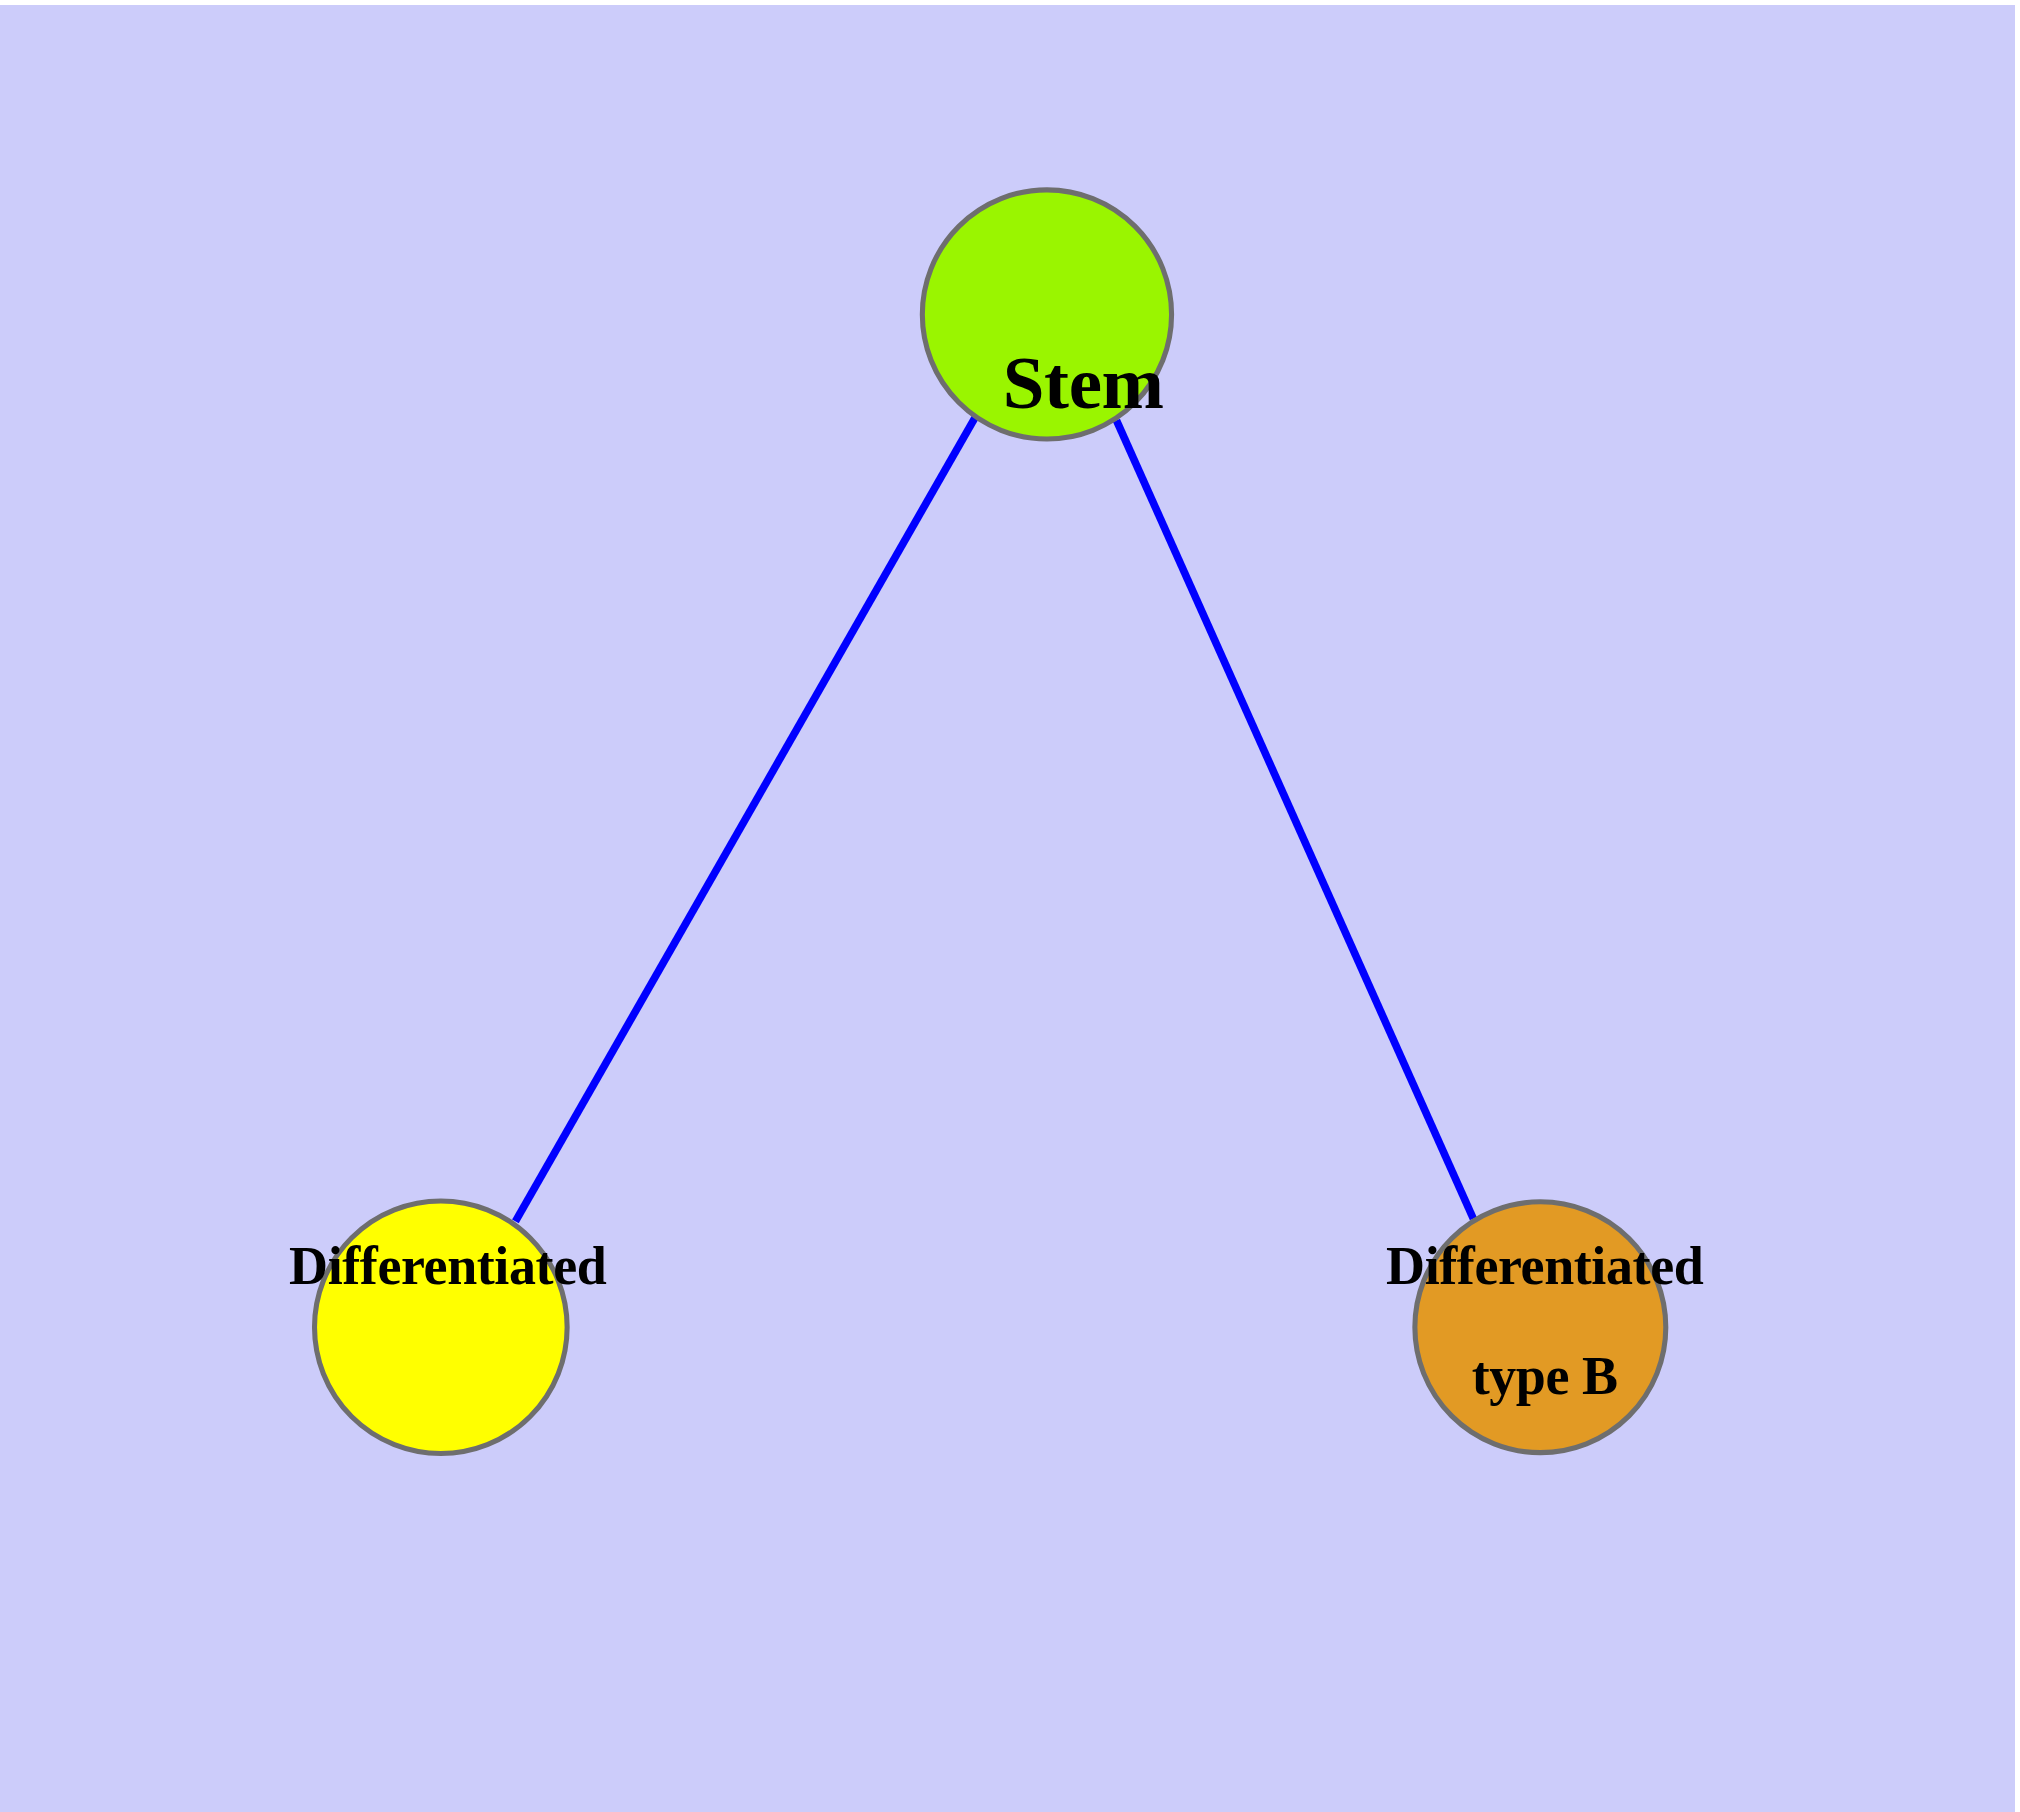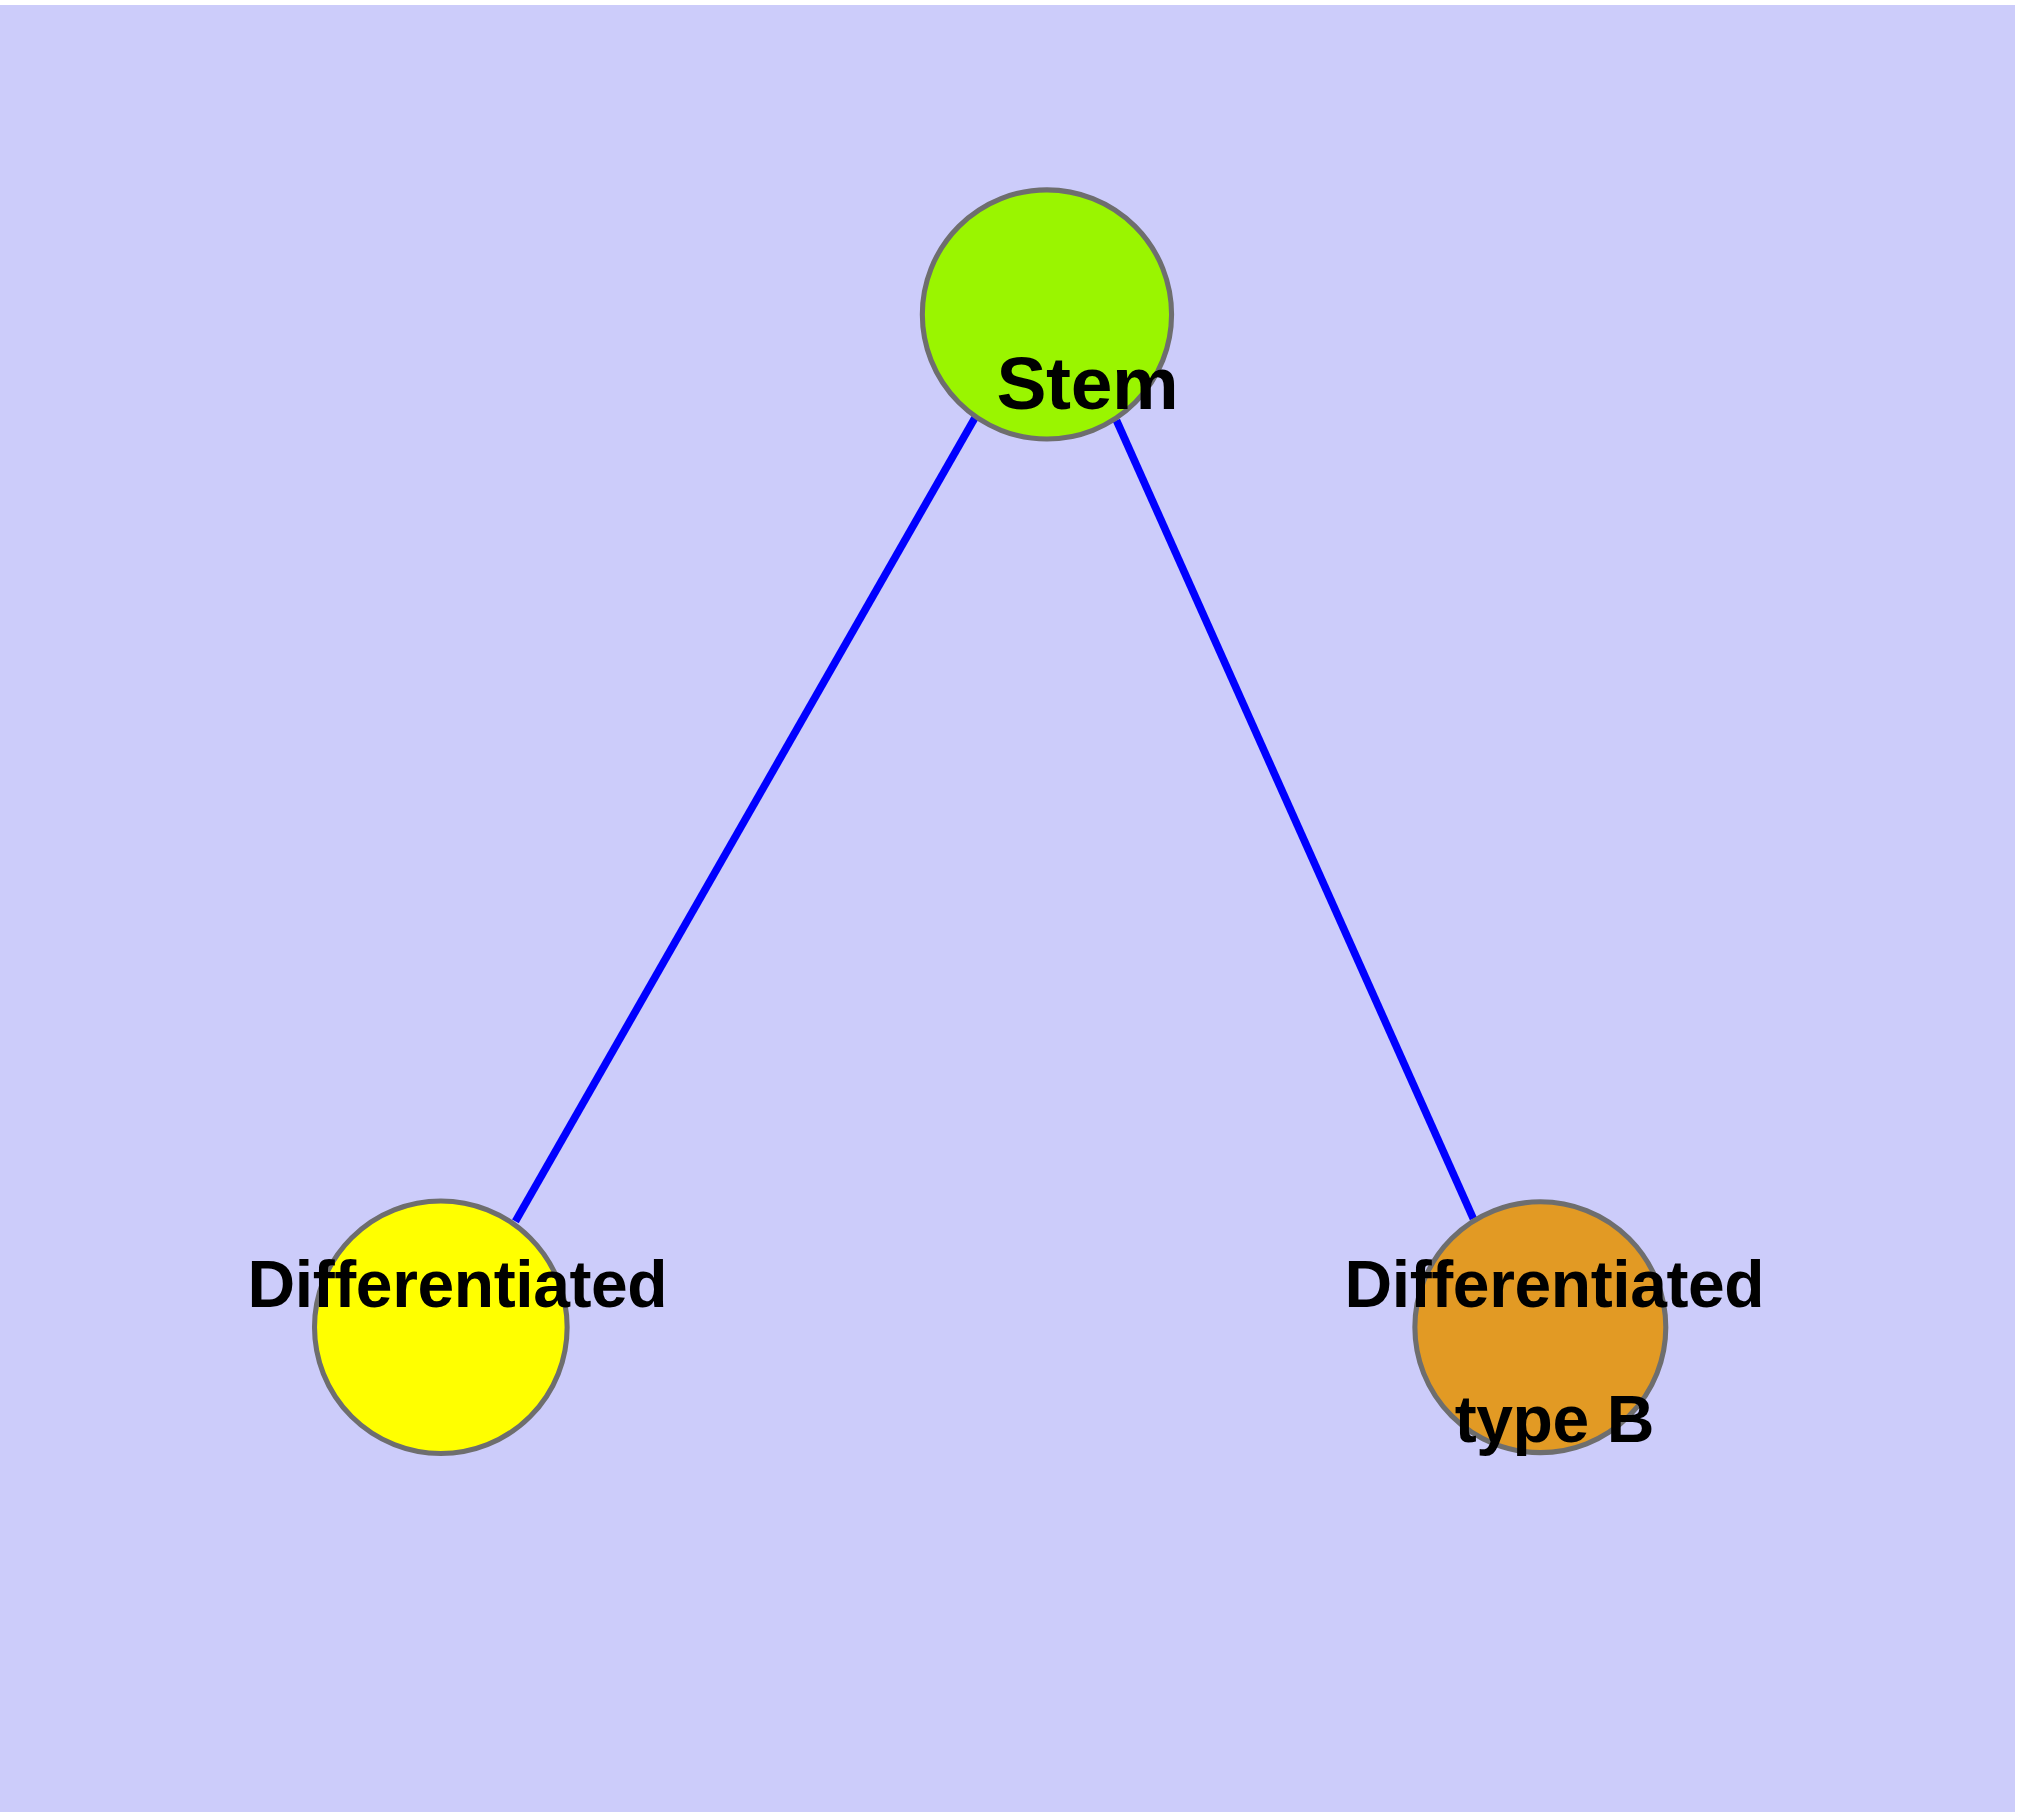--- a/index.html
+++ b/index.html
@@ -7,21 +7,21 @@
     margin: 0;
     padding: 0;
     background: #ffffff;
   }
   #canvas {
     position: relative;
     width: 2021px;
     height: 1812px;
     background: #ffffff;
     overflow: hidden;
-    font-family: Liberation Sans, sans-serif;
+    font-family: Liberation Serif, serif;
   }
   #plot-bg {
     position: absolute;
     left: 0px;
     top: 5.1px;
     width: 2015px;
     height: 1807px;
     background: #ccccfa;
   }
   #graph-svg {
@@ -39,21 +39,21 @@
     line-height: 1.02;
     white-space: pre;
     letter-spacing: -0.4px;
     pointer-events: none;
   }
   .label-stem {
     font-size: 75px;
     width: 509px;
   }
   .label-leaf {
-    font-size: 66px;
+    font-size: 54px;
     width: 763px;
   }
 </style>
 </head>
 <body>
 
 <div id="canvas">
 
   <div id="plot-bg"></div>
 

